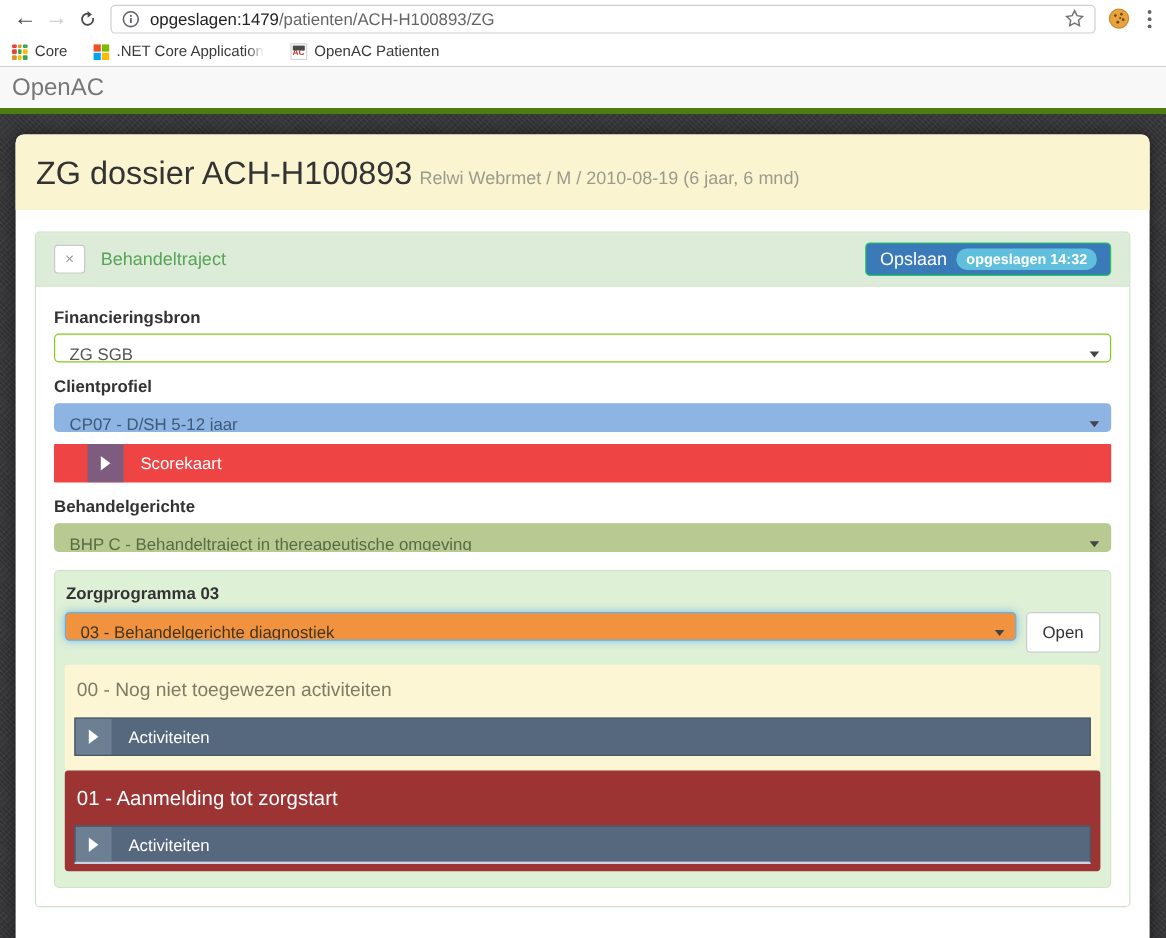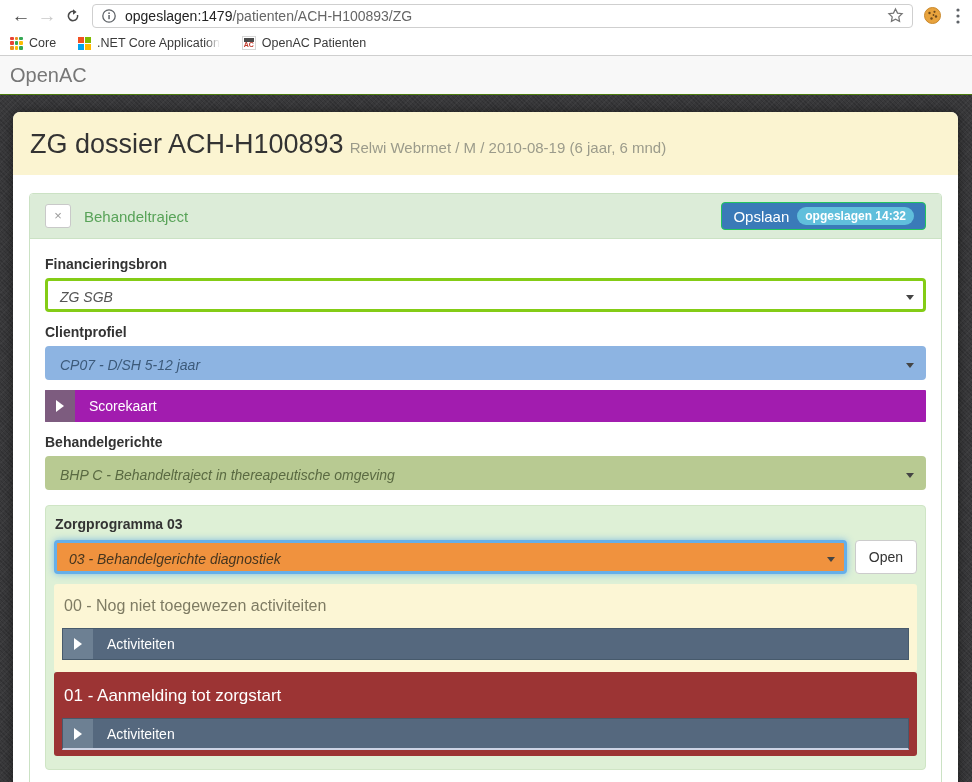--- a/index.html
+++ b/index.html
@@ -27,21 +27,21 @@
                     background:linear-gradient(to right, rgba(255,255,255,0), #fff); }
   .grid9 { width:13px; height:13px; display:grid; grid-template-columns:repeat(3,1fr); gap:1px; }
   .grid9 i { border-radius:1px; }
   .ms4 { width:13px; height:13px; display:grid; grid-template-columns:1fr 1fr; gap:1px; }
   .ac-fav { width:14px; height:14px; background:#fff; border:1px solid #d6d6d6; position:relative;
             display:flex; align-items:flex-end; justify-content:center; }
   .ac-fav::before { content:""; position:absolute; top:1px; left:1px; right:1px; height:4px; background:#4a4a4a; }
   .ac-fav span { font-size:7px; font-weight:bold; color:#c0392b; line-height:9px; }
 
   
-  .app-navbar { height:39px; background:#f8f8f8; border-bottom:1px solid #4d7c0f;
+  .app-navbar { height:39px; background:#f8f8f8; border-bottom:5px solid #4d7c0f;
                 display:flex; align-items:center; padding-left:10px; }
   .brand { font-size:20px; color:#777; }
 
   
   .page-bg { height:687px; position:relative; overflow:hidden;
     background-color:#3a3a3c;
     background-image:
       repeating-linear-gradient(135deg, rgba(255,255,255,.035) 0 1px, transparent 1px 4px),
       repeating-linear-gradient(45deg, rgba(0,0,0,.14) 0 1px, transparent 1px 3px); }
 
@@ -63,37 +63,37 @@
   .panel-title { font-size:15px; color:#58a358; }
   .save-btn { margin-left:auto; background:#3a7ab8; border:1px solid #22c55e; border-radius:4px;
               color:#fff; font-size:15px; padding:4px 11px; display:flex; align-items:center; gap:8px; }
   .save-badge { background:#60bfdc; border-radius:9px; font-size:12px; font-weight:bold;
                 padding:2px 8px; color:#fff; }
 
   .panel-body { padding:15px; }
   .flabel { display:block; font-size:14px; font-weight:bold; color:#333; margin:12px 0 6px; }
   .flabel:first-child { margin-top:2px; }
 
-  .sel { position:relative; height:34px; line-height:32px; border:3px solid #84cc16; border-radius:4px;
+  .sel { position:relative; height:24px; line-height:32px; border:1px solid #84cc16; border-radius:4px;
          background:#fff; color:#555; font-size:14px; padding:0 26px 0 12px;
-         white-space:nowrap; overflow:hidden;font-style:italic; }
+         white-space:nowrap; overflow:hidden; }
   .sel .arr { position:absolute; right:9px; top:14px; width:0; height:0;
               border-left:4px solid transparent; border-right:4px solid transparent;
               border-top:5px solid #444; }
   .sel-blue   { background:#8db4e2; border-color:#8db4e2; color:#3c5a7a; }
   .sel-olive  { background:#b8ca92; border-color:#b8ca92; color:#5a6a42; }
   .sel-orange { background:#f0923e; border-color:#66afe9; color:#45351f;
                 box-shadow:0 0 7px rgba(102,175,233,.8); }
 
   .cbar { height:32px; display:flex; align-items:center; overflow:hidden; }
   .cbar-toggle { width:30px; height:100%; display:flex; align-items:center; justify-content:center; }
   .tri { width:0; height:0; border-top:6px solid transparent; border-bottom:6px solid transparent;
          border-left:8px solid #fff; }
   .cbar-label { color:#fff; font-size:14px; margin-left:14px; }
-  .cbar-purple { background:#a21caf; margin:10px 0 2px; border-radius:1px; }
+  .cbar-purple { background:#ef4444; margin:10px 0 2px; border-radius:1px;padding-left:28px; }
   .cbar-purple .cbar-toggle { background:#7d5c7f; }
   .cbar-slate { background:#55687e; border:1px solid #475a6c; }
   .cbar-slate .cbar-toggle { background:#6d8093; }
 
   
   .well { background:#def0d6; border:1px solid #cfe5c5; border-radius:4px;
           margin-top:15px; padding:8px 8px 13px; }
   .well .flabel { margin:2px 0 8px 1px; }
   .sel-row { display:flex; gap:8px; }
   .sel-row .sel { flex:1; }

